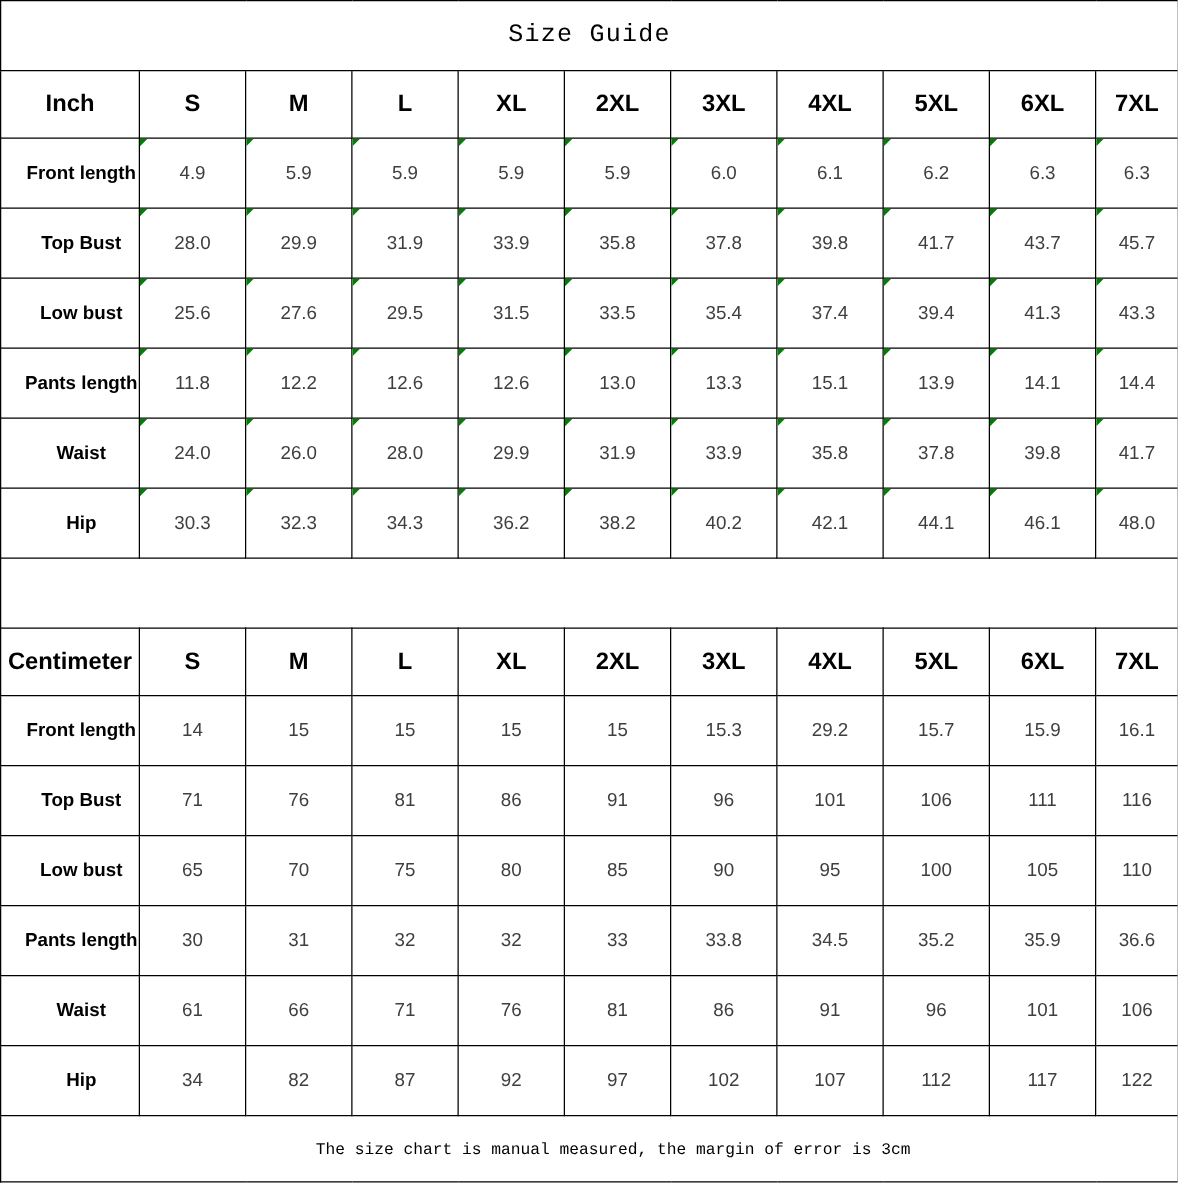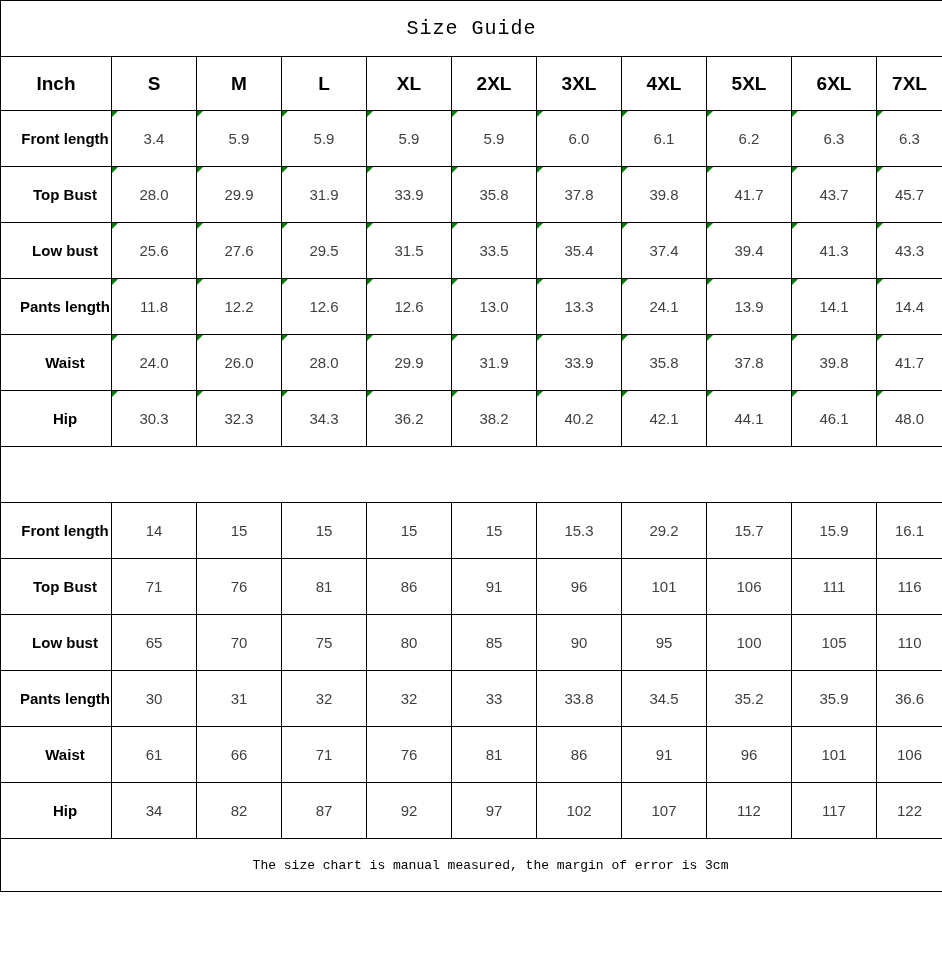--- a/index.html
+++ b/index.html
@@ -94,21 +94,21 @@
         <th class="size-header">XL</th>
         <th class="size-header">2XL</th>
         <th class="size-header">3XL</th>
         <th class="size-header">4XL</th>
         <th class="size-header">5XL</th>
         <th class="size-header">6XL</th>
         <th class="size-header">7XL</th>
       </tr>
       <tr>
         <th class="row-label">Front length</th>
-        <td class="value-cell flagged">3.4</td>
+        <td class="value-cell flagged">4.9</td>
         <td class="value-cell flagged">5.9</td>
         <td class="value-cell flagged">5.9</td>
         <td class="value-cell flagged">5.9</td>
         <td class="value-cell flagged">5.9</td>
         <td class="value-cell flagged">6.0</td>
         <td class="value-cell flagged">6.1</td>
         <td class="value-cell flagged">6.2</td>
         <td class="value-cell flagged">6.3</td>
         <td class="value-cell flagged">6.3</td>
       </tr>
@@ -139,21 +139,21 @@
         <td class="value-cell flagged">43.3</td>
       </tr>
       <tr>
         <th class="row-label">Pants length</th>
         <td class="value-cell flagged">11.8</td>
         <td class="value-cell flagged">12.2</td>
         <td class="value-cell flagged">12.6</td>
         <td class="value-cell flagged">12.6</td>
         <td class="value-cell flagged">13.0</td>
         <td class="value-cell flagged">13.3</td>
-        <td class="value-cell flagged">24.1</td>
+        <td class="value-cell flagged">15.1</td>
         <td class="value-cell flagged">13.9</td>
         <td class="value-cell flagged">14.1</td>
         <td class="value-cell flagged">14.4</td>
       </tr>
       <tr>
         <th class="row-label">Waist</th>
         <td class="value-cell flagged">24.0</td>
         <td class="value-cell flagged">26.0</td>
         <td class="value-cell flagged">28.0</td>
         <td class="value-cell flagged">29.9</td>
@@ -178,20 +178,33 @@
         <td class="value-cell flagged">48.0</td>
       </tr>
     </tbody>
   <tbody>
     <tr>
       <td class="gap-cell" colspan="11"></td>
     </tr>
   </tbody>
   <tbody>
       <tr>
+        <th class="unit-header">Centimeter</th>
+        <th class="size-header">S</th>
+        <th class="size-header">M</th>
+        <th class="size-header">L</th>
+        <th class="size-header">XL</th>
+        <th class="size-header">2XL</th>
+        <th class="size-header">3XL</th>
+        <th class="size-header">4XL</th>
+        <th class="size-header">5XL</th>
+        <th class="size-header">6XL</th>
+        <th class="size-header">7XL</th>
+      </tr>
+      <tr>
         <th class="row-label">Front length</th>
         <td class="value-cell">14</td>
         <td class="value-cell">15</td>
         <td class="value-cell">15</td>
         <td class="value-cell">15</td>
         <td class="value-cell">15</td>
         <td class="value-cell">15.3</td>
         <td class="value-cell">29.2</td>
         <td class="value-cell">15.7</td>
         <td class="value-cell">15.9</td>

